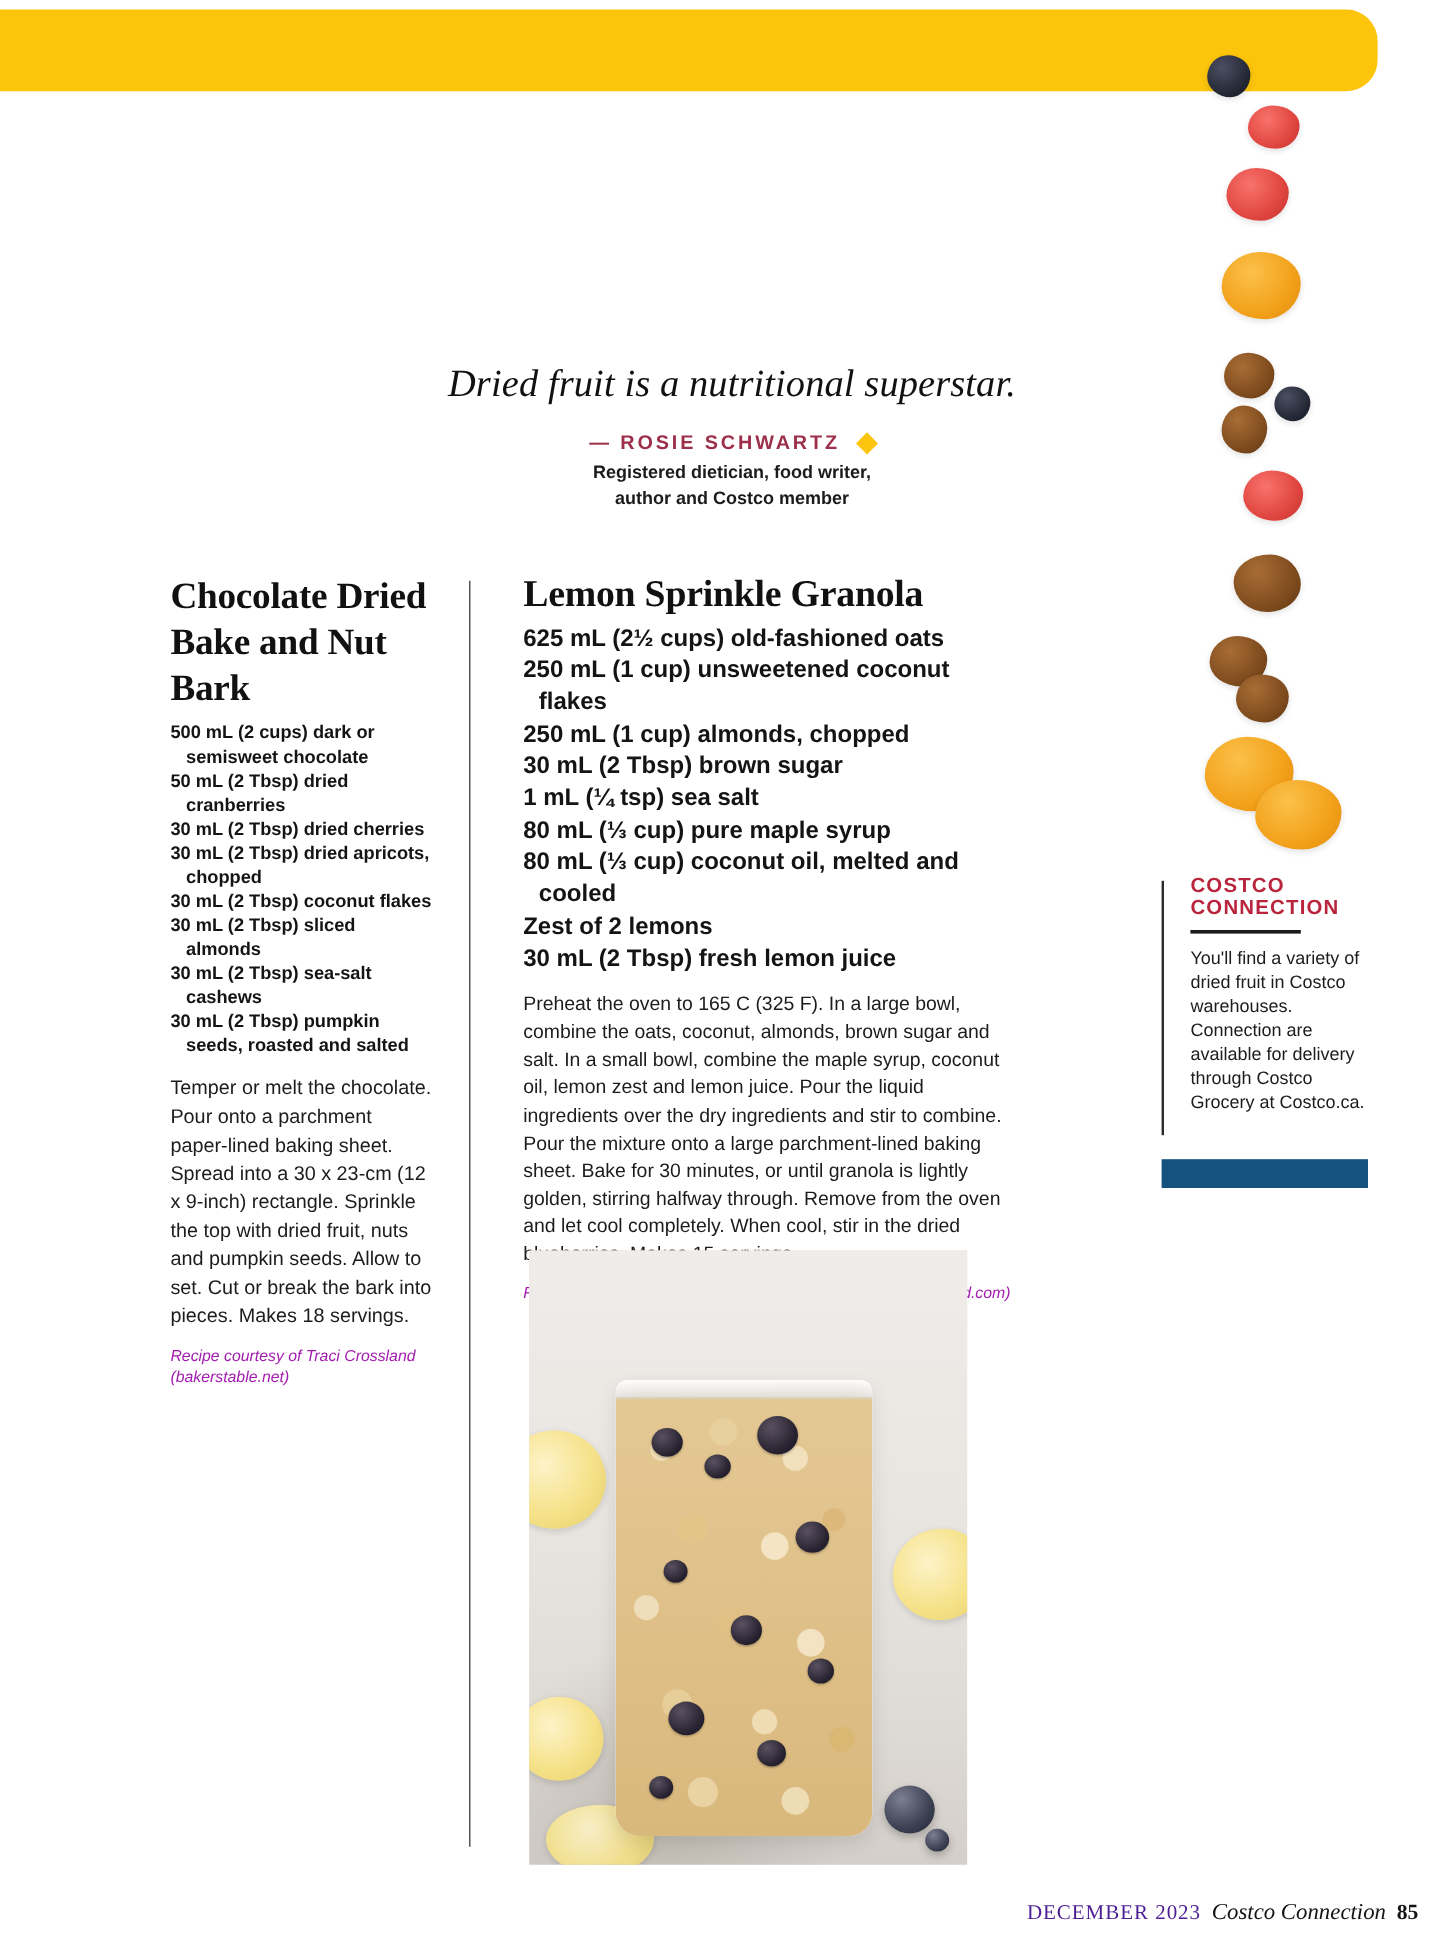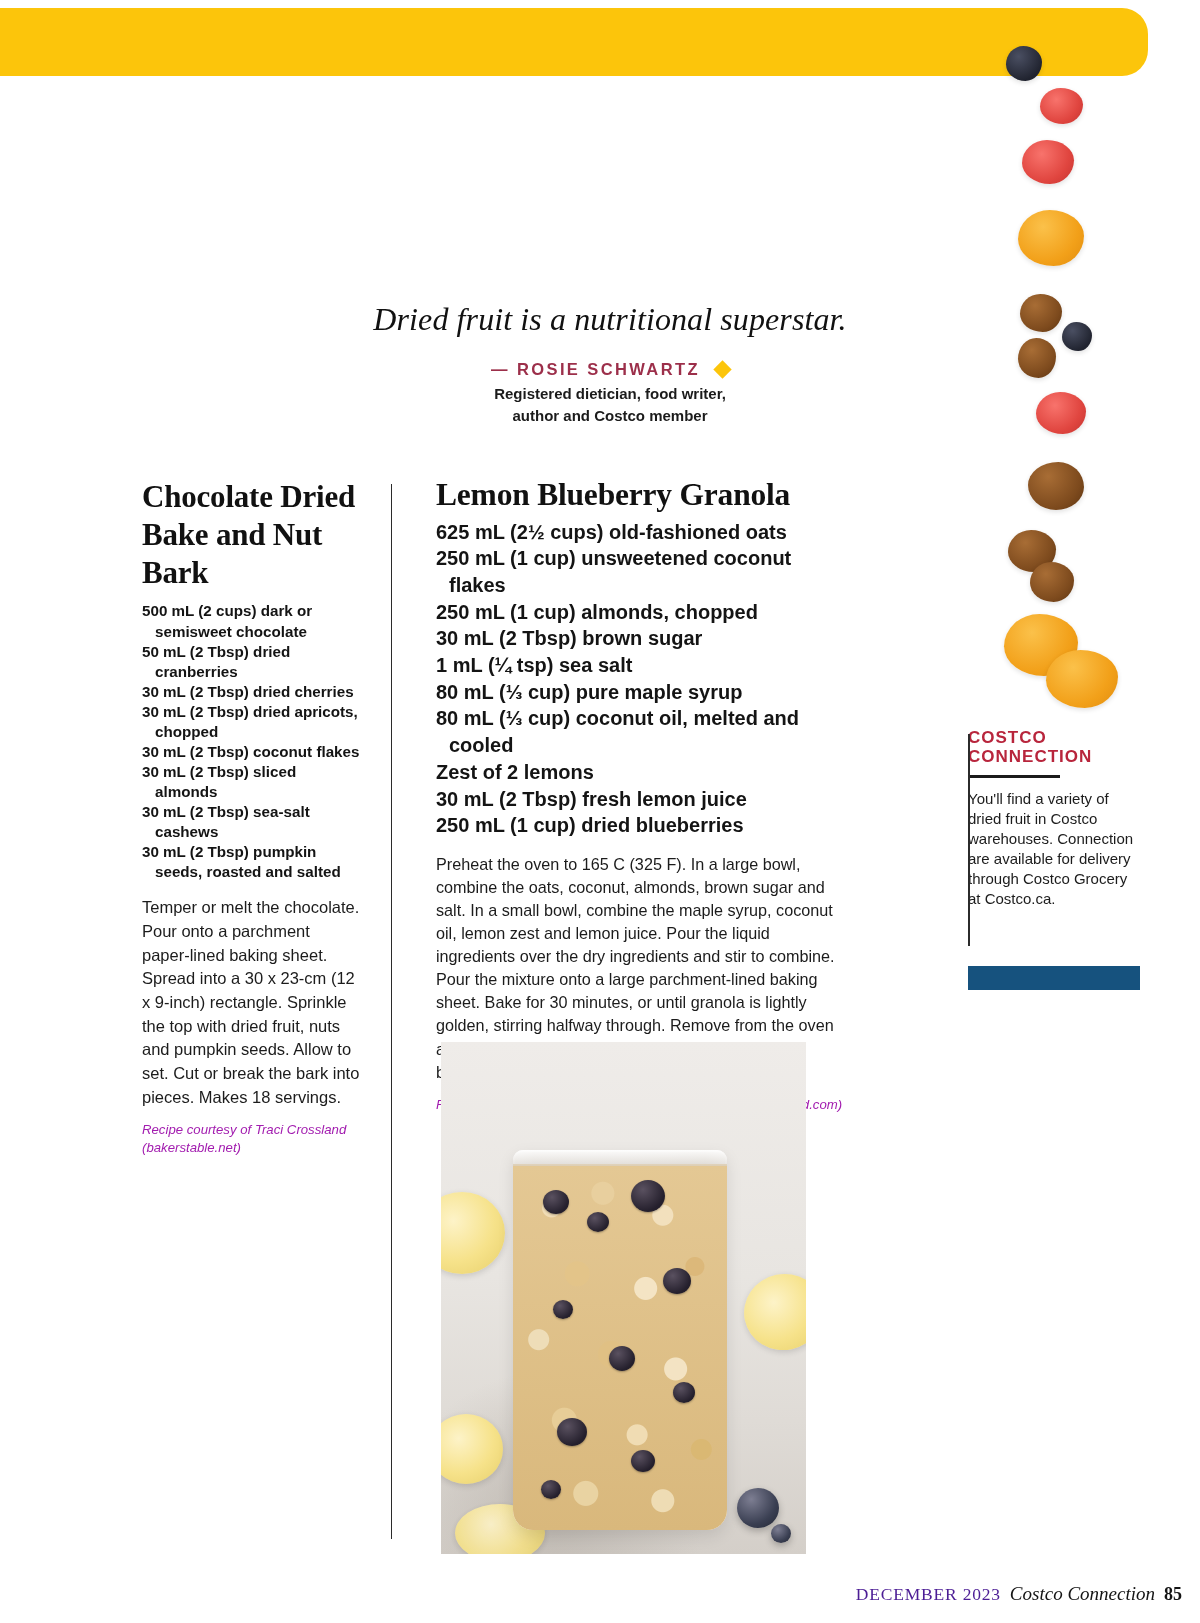--- a/index.html
+++ b/index.html
@@ -269,21 +269,21 @@
     width: 172px;
   }
   .cc-rule-left {
     position: absolute;
     left: 0;
     top: 6px;
     width: 2px;
     height: 212px;
     background: #2b2b2b;
   }
-  .cc-inner { }
+  .cc-inner { padding-left: 24px; }
   .cc-title {
     font-size: 17px;
     font-weight: bold;
     letter-spacing: 1.0px;
     line-height: 1.12;
     color: #b8253c;
     margin: 0;
   }
   .cc-hr {
     width: 92px;
@@ -379,32 +379,31 @@
       <li>30 mL (2 Tbsp) coconut flakes</li>
       <li>30 mL (2 Tbsp) sliced almonds</li>
       <li>30 mL (2 Tbsp) sea-salt cashews</li>
       <li>30 mL (2 Tbsp) pumpkin seeds, roasted and salted</li>
     </ul>
     <p class="method">Temper or melt the chocolate. Pour onto a parchment paper-lined baking sheet. Spread into a 30 x 23-cm (12 x 9-inch) rectangle. Sprinkle the top with dried fruit, nuts and pumpkin seeds. Allow to set. Cut or break the bark into pieces. Makes 18 servings.</p>
     <p class="credit">Recipe courtesy of Traci Crossland (bakerstable.net)</p>
   </div>
 
   <div class="col-right">
-    <h2 class="recipe-title right">Lemon Blueberry Granola</h2>
+    <h2 class="recipe-title right">Lemon Sprinkle Granola</h2>
     <ul class="ingredients">
       <li>625 mL (2½ cups) old-fashioned oats</li>
       <li>250 mL (1 cup) unsweetened coconut flakes</li>
       <li>250 mL (1 cup) almonds, chopped</li>
       <li>30 mL (2 Tbsp) brown sugar</li>
       <li>1 mL (¼ tsp) sea salt</li>
       <li>80 mL (⅓ cup) pure maple syrup</li>
       <li>80 mL (⅓ cup) coconut oil, melted and cooled</li>
       <li>Zest of 2 lemons</li>
       <li>30 mL (2 Tbsp) fresh lemon juice</li>
-      <li>250 mL (1 cup) dried blueberries</li>
     </ul>
     <p class="method">Preheat the oven to 165 C (325 F). In a large bowl, combine the oats, coconut, almonds, brown sugar and salt. In a small bowl, combine the maple syrup, coconut oil, lemon zest and lemon juice. Pour the liquid ingredients over the dry ingredients and stir to combine. Pour the mixture onto a large parchment-lined baking sheet. Bake for 30 minutes, or until granola is lightly golden, stirring halfway through. Remove from the oven and let cool completely. When cool, stir in the dried blueberries. Makes 15 servings.</p>
     <p class="credit">Recipe and photo courtesy of Maria Lichty (twopeasandtheirpod.com)</p>
   </div>
 
   <div class="photo">
     <div class="photo-bg"></div>
     <div class="photo-lemon lemon-a"></div>
     <div class="photo-lemon lemon-b"></div>
     <div class="photo-lemon lemon-c"></div>

